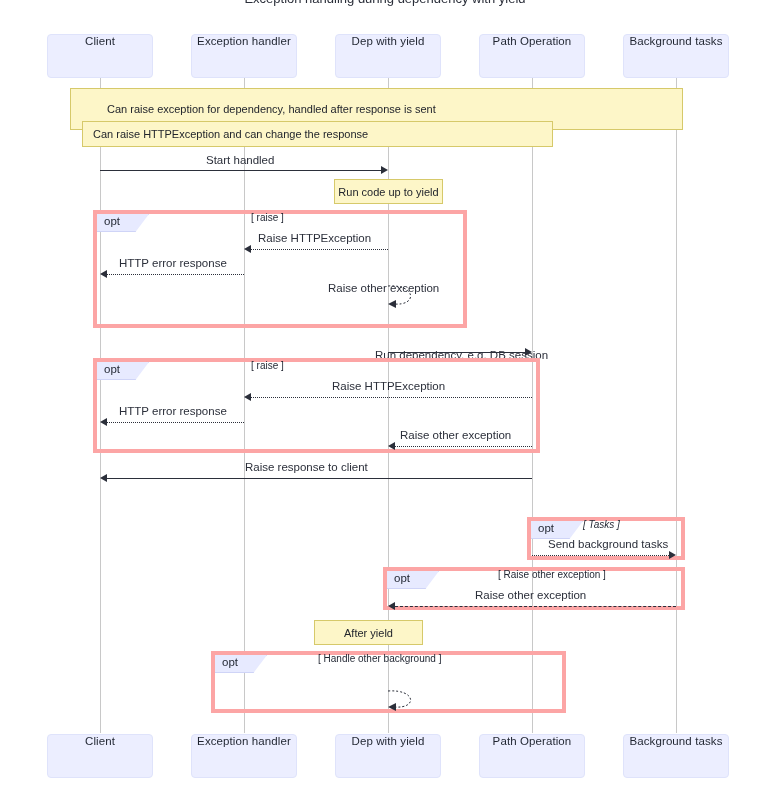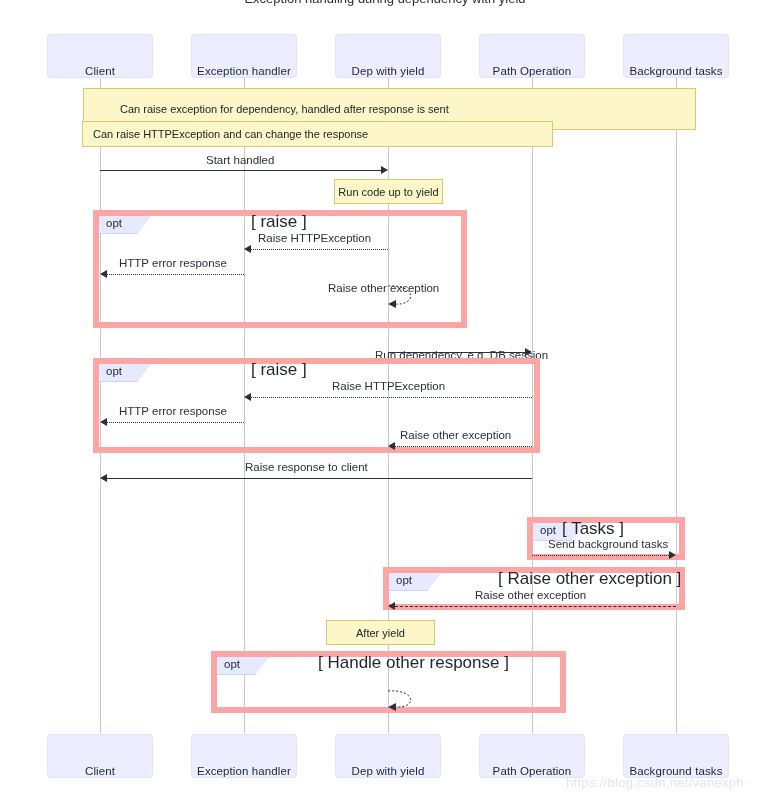--- a/index.html
+++ b/index.html
@@ -22,21 +22,21 @@
     top: 78px;
     height: 655px;
   }
   .actor-box {
     position: absolute;
     background: #eceeff;
     border: 1px solid #dfe3fb;
     border-radius: 4px;
     height: 44px;
     display: flex;
-    align-items: flex-end;
+    align-items: flex-start;
     justify-content: center;
     color: #1f2430;
     font-size: 11.5px;
     letter-spacing: .1px;
   }
   .note {
     position: absolute;
     background: #fdf6c8;
     border: 1px solid #d6c96a;
     color: #22252c;
@@ -44,42 +44,42 @@
     display: flex;
     align-items: center;
     padding-left: 10px;
   }
   .note.center {
     justify-content: center;
     padding-left: 0;
   }
   .optbox {
     position: absolute;
-    border: 6px solid #fca5a5;
+    border: 4px solid #fca5a5;
     background: transparent;
   }
   .opt-tab {
     position: absolute;
     left: 0; top: 0;
     height: 18px;
     width: 52px;
     background: #e7eaff;
     border-right: 1px solid #cfd4f7;
     border-bottom: 1px solid #cfd4f7;
     clip-path: polygon(0 0, 100% 0, 74% 100%, 0 100%);
   }
   .opt-tab-label {
     position: absolute;
     left: 7px; top: 1px;
     font-size: 11.5px;
     color: #1f2430;
   }
   .opt-cond {
     position: absolute;
-    font-size: 17px;
+    font-size: 10px;
     color: #1f2430;
     white-space: nowrap;
   }
   .msg-label {
     position: absolute;
     font-size: 11.5px;
     color: #2b2f3a;
     white-space: nowrap;
   }
   .arrow-line {
@@ -142,21 +142,21 @@
   <div class="actor-box" style="left:335px; top:34px; width:106px;">
     <span>Dep with yield</span>
   </div>
   <div class="actor-box" style="left:479px; top:34px; width:106px;">
     <span>Path Operation</span>
   </div>
   <div class="actor-box" style="left:623px; top:34px; width:106px;">
     <span>Background tasks</span>
   </div>
 
-  <div class="note" style="left:83px; top:88px; width:613px; height:42px;padding-left:36px;">
+  <div class="note" style="left:70px; top:88px; width:613px; height:42px;padding-left:36px;">
     <span>Can raise exception for dependency, handled after response is sent</span>
   </div>
 
   <div class="note" style="left:82px; top:121px; width:471px; height:26px;">
     <span>Can raise HTTPException and can change the response</span>
   </div>
 
   <div class="msg-label" style="left:206px; top:154px;">Start handled</div>
   <div class="arrow-line" style="left:100px; top:170px; width:281px;"></div>
   <div class="arrow-head right" style="left:381px; top:166px;"></div>
@@ -209,45 +209,45 @@
 
   <div class="msg-label" style="left:245px; top:461px;">Raise response to client</div>
   <div class="arrow-line" style="left:107px; top:478px; width:425px;"></div>
   <div class="arrow-head left" style="left:100px; top:474px;"></div>
 
 
   <div class="optbox" style="left:527px; top:517px; width:158px; height:43px;">
     <div class="opt-tab"></div>
     <div class="opt-tab-label">opt</div>
   </div>
-  <div class="opt-cond" style="left:562px; top:519px;">[ Tasks ]</div>
+  <div class="opt-cond" style="left:583px; top:519px;font-style:italic;">[ Tasks ]</div>
 
   <div class="msg-label" style="left:548px; top:538px;">Send background tasks</div>
   <div class="arrow-line dotted" style="left:532px; top:555px; width:137px;"></div>
   <div class="arrow-head right" style="left:669px; top:551px;"></div>
 
   <div class="optbox" style="left:383px; top:567px; width:302px; height:43px;">
     <div class="opt-tab"></div>
     <div class="opt-tab-label">opt</div>
   </div>
   <div class="opt-cond" style="left:466px; top:569px;margin-left:32px;">[ Raise other exception ]</div>
 
   <div class="msg-label" style="left:475px; top:589px;">Raise other exception</div>
   <div class="arrow-line dashed" style="left:395px; top:606px; width:281px;"></div>
   <div class="arrow-head left" style="left:388px; top:602px;"></div>
 
-  <div class="note center" style="left:326px; top:620px; width:109px; height:25px;">
+  <div class="note center" style="left:314px; top:620px; width:109px; height:25px;">
     <span>After yield</span>
   </div>
 
   <div class="optbox" style="left:211px; top:651px; width:355px; height:62px;">
     <div class="opt-tab"></div>
     <div class="opt-tab-label">opt</div>
   </div>
-  <div class="opt-cond" style="left:318px; top:653px;">[ Handle other response ]</div>
+  <div class="opt-cond" style="left:318px; top:653px;">[ Handle other background ]</div>
 
   <svg class="selfloop" style="left:386px; top:688px;" width="40" height="26" viewBox="0 0 40 26">
     <path d="M2,3 C30,1 32,21 8,19" fill="none" stroke="#2b2f3a" stroke-width="1" stroke-dasharray="2,2"></path>
     <polygon points="10,15 2,19 10,23" fill="#2b2f3a"></polygon>
   </svg>
 
   <div class="actor-box" style="left:47px; top:734px; width:106px;">
     <span>Client</span>
   </div>
   <div class="actor-box" style="left:191px; top:734px; width:106px;">
@@ -256,15 +256,14 @@
   <div class="actor-box" style="left:335px; top:734px; width:106px;">
     <span>Dep with yield</span>
   </div>
   <div class="actor-box" style="left:479px; top:734px; width:106px;">
     <span>Path Operation</span>
   </div>
   <div class="actor-box" style="left:623px; top:734px; width:106px;">
     <span>Background tasks</span>
   </div>
 
-  <div class="watermark" style="left:566px; top:775px;">https://blog.csdn.net/vanexph</div>
 
 </div>
 
 </body></html>

